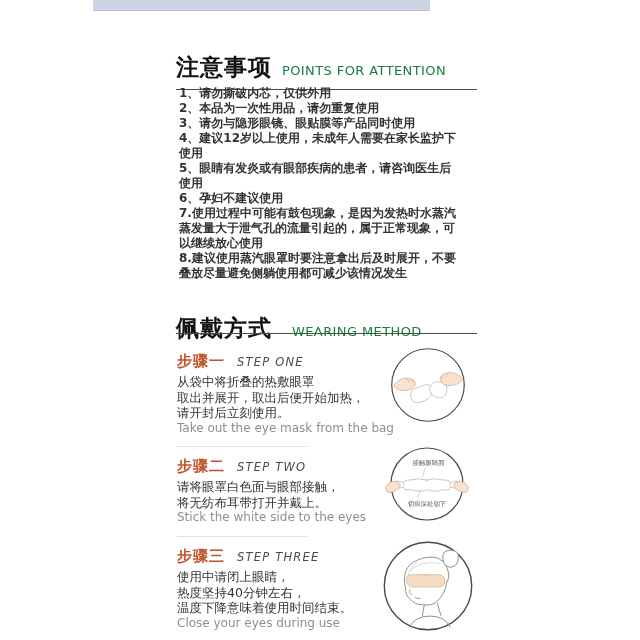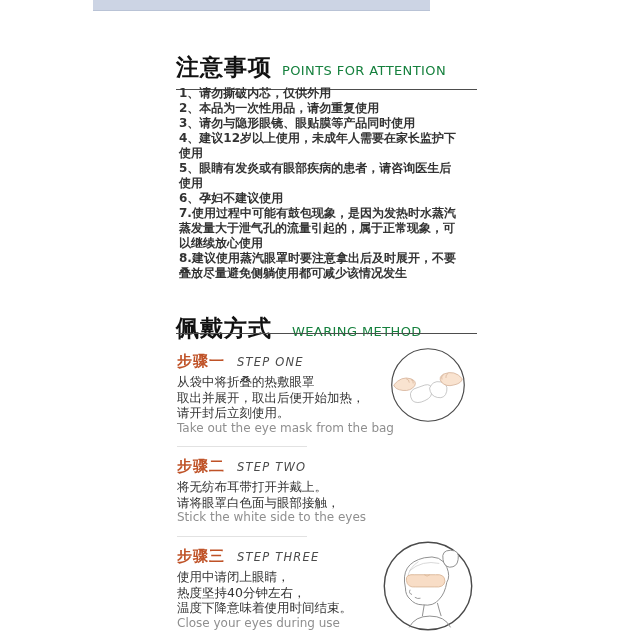--- a/index.html
+++ b/index.html
@@ -79,25 +79,40 @@
     </svg>
   </div>
 
   <div class="divider" style="left:177px;top:446px;"></div>
 
   <div class="step-head" style="left:177px;top:457px;">
     <span class="szh">步骤二</span>
     <span class="sen">STEP TWO</span>
   </div>
   <div class="step-lines" style="left:177px;top:479px;">
+    <div>请将眼罩白色面与眼部接触，</div>
     <div>将无纺布耳带打开并戴上。</div>
-    <div>请将眼罩白色面与眼部接触，</div>
   </div>
   <div class="step-caption" style="left:177px;top:510px;">Stick the white side to the eyes</div>
 
+  <div class="illus" style="left:387px;top:444px;width:80px;height:80px;">
+    <svg viewBox="0 0 100 100" width="80" height="80">
+      <circle cx="50" cy="50" r="45" fill="#fff" stroke="#4a4a4a" stroke-width="1.5"></circle>
+      <text class="svg-label" x="52" y="26" font-size="8" fill="#555" text-anchor="middle">接触眼睛面</text>
+      <line x1="48" y1="29" x2="44" y2="42" stroke="#999" stroke-width="0.6"></line>
+      <path d="M20 52 Q20 44 30 45 Q40 42 50 45 Q60 42 70 45 Q80 44 80 52 Q80 59 70 57 Q60 61 50 57 Q40 61 30 57 Q20 59 20 52 Z" fill="#fff" stroke="#b8b8b8" stroke-width="1"></path>
+      <path d="M48 45 q2 3 4 0" fill="none" stroke="#b8b8b8" stroke-width="0.8"></path>
+      <path d="M20 48 Q10 44 6 50 Q10 57 20 54" fill="#fff" stroke="#b8b8b8" stroke-width="0.9"></path>
+      <path d="M80 48 Q90 44 94 50 Q90 57 80 54" fill="#fff" stroke="#b8b8b8" stroke-width="0.9"></path>
+      <path d="M-2 54 Q4 44 14 48 Q19 51 14 56 Q7 62 0 60 Z" fill="#f9e3d0" stroke="#c9a083" stroke-width="0.8"></path>
+      <path d="M102 54 Q96 44 86 48 Q81 51 86 56 Q93 62 100 60 Z" fill="#f9e3d0" stroke="#c9a083" stroke-width="0.8"></path>
+      <line x1="42" y1="58" x2="38" y2="67" stroke="#999" stroke-width="0.6"></line>
+      <text class="svg-label" x="50" y="77" font-size="8" fill="#555" text-anchor="middle">切痕深处朝下</text>
+    </svg>
+  </div>
 
   <div class="divider" style="left:177px;top:536px;"></div>
 
   <div class="step-head" style="left:177px;top:547px;">
     <span class="szh">步骤三</span>
     <span class="sen">STEP THREE</span>
   </div>
   <div class="step-lines" style="left:177px;top:569px;">
     <div>使用中请闭上眼睛，</div>
     <div>热度坚持40分钟左右，</div>

